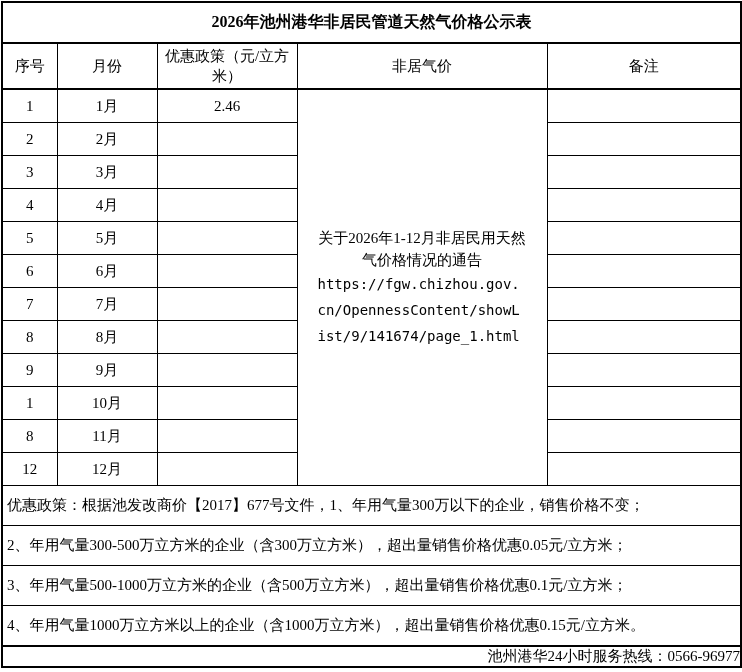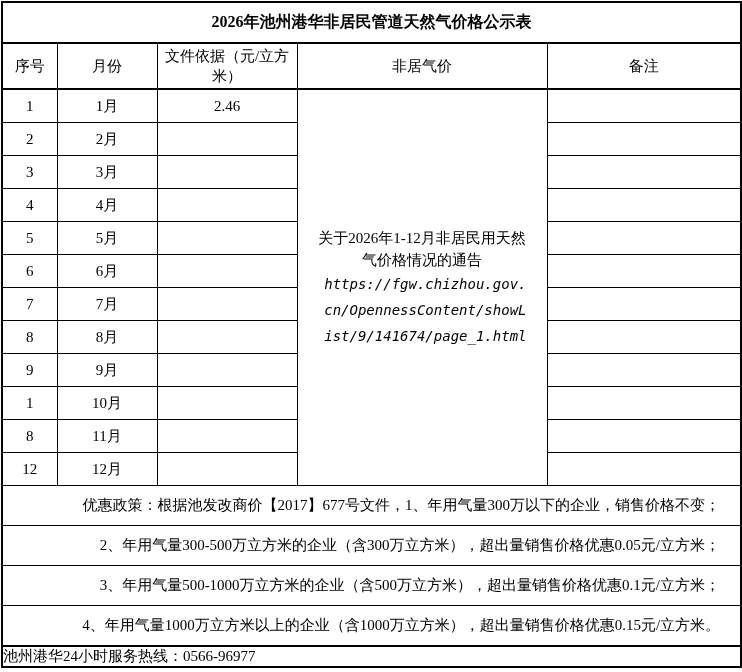--- a/index.html
+++ b/index.html
@@ -57,34 +57,33 @@
   .doc-title {
     font-size: 15px;
     line-height: 22px;
     text-align: center;
   }
   .doc-url {
     font-family: "DejaVu Sans Mono", monospace;
     font-size: 14px;
     line-height: 26px;
     word-break: break-all;
-    text-align: right;
-    font-style: italic;
+    text-align: left;
   }
   tr.note-row td {
     height: 39px;
-    text-align: right;
-    padding: 0 20px;
+    text-align: left;
+    padding: 0 4px;
     border-left: 2px solid #000000;
     border-right: 2px solid #000000;
   }
   tr.footer-row td {
     height: 19px;
     border-top: 2px solid #000000;
-    text-align: left;
+    text-align: right;
   }
 </style>
 </head>
 <body>
 
 <div class="sheet">
   <table class="price-table">
     <colgroup>
       <col style="width:55px">
       <col style="width:100px">
@@ -94,21 +93,21 @@
     </colgroup>
 
     <tbody>
         <tr class="title-row">
       <td colspan="5">2026年池州港华非居民管道天然气价格公示表</td>
     </tr>
 
     <tr class="header-row">
       <th>序号</th>
       <th>月份</th>
-      <th>文件依据（元/立方米）</th>
+      <th>优惠政策（元/立方米）</th>
       <th>非居气价</th>
       <th>备注</th>
     </tr>
 
     <tr class="data-row">
       <td>1</td>
       <td>1月</td>
       <td>2.46</td>
       <td class="doc-basis" rowspan="12">
         <div class="doc-title">关于2026年1-12月非居民用天然气价格情况的通告</div>

